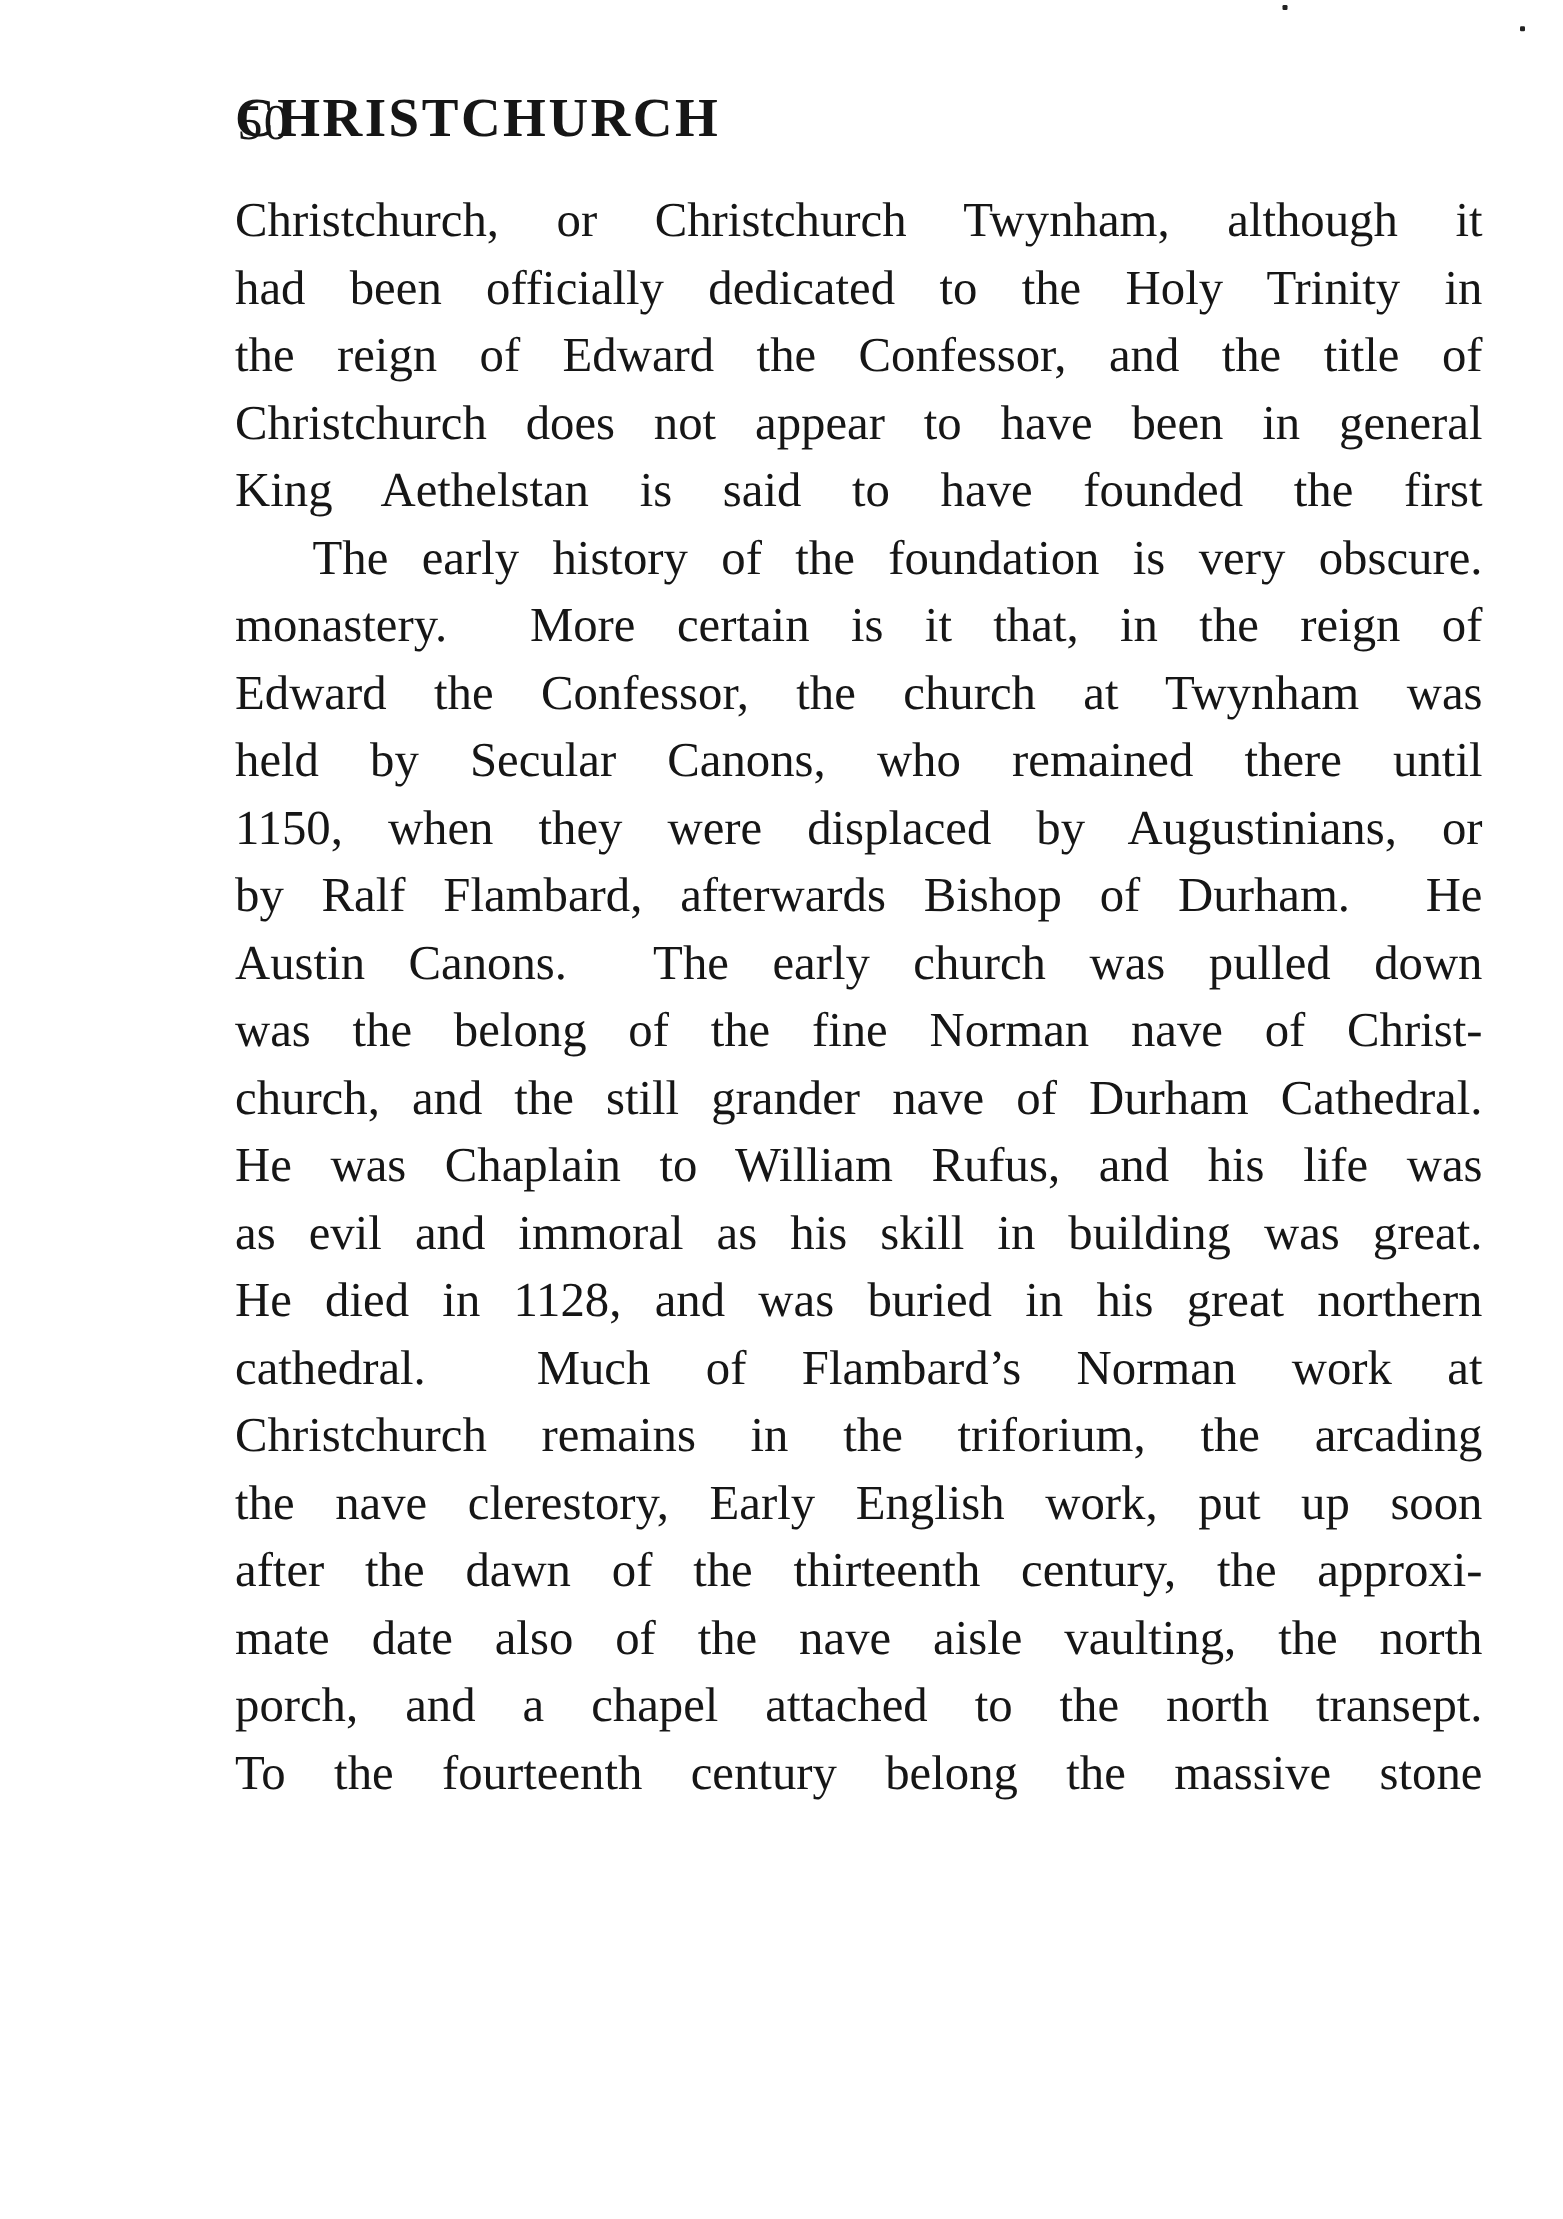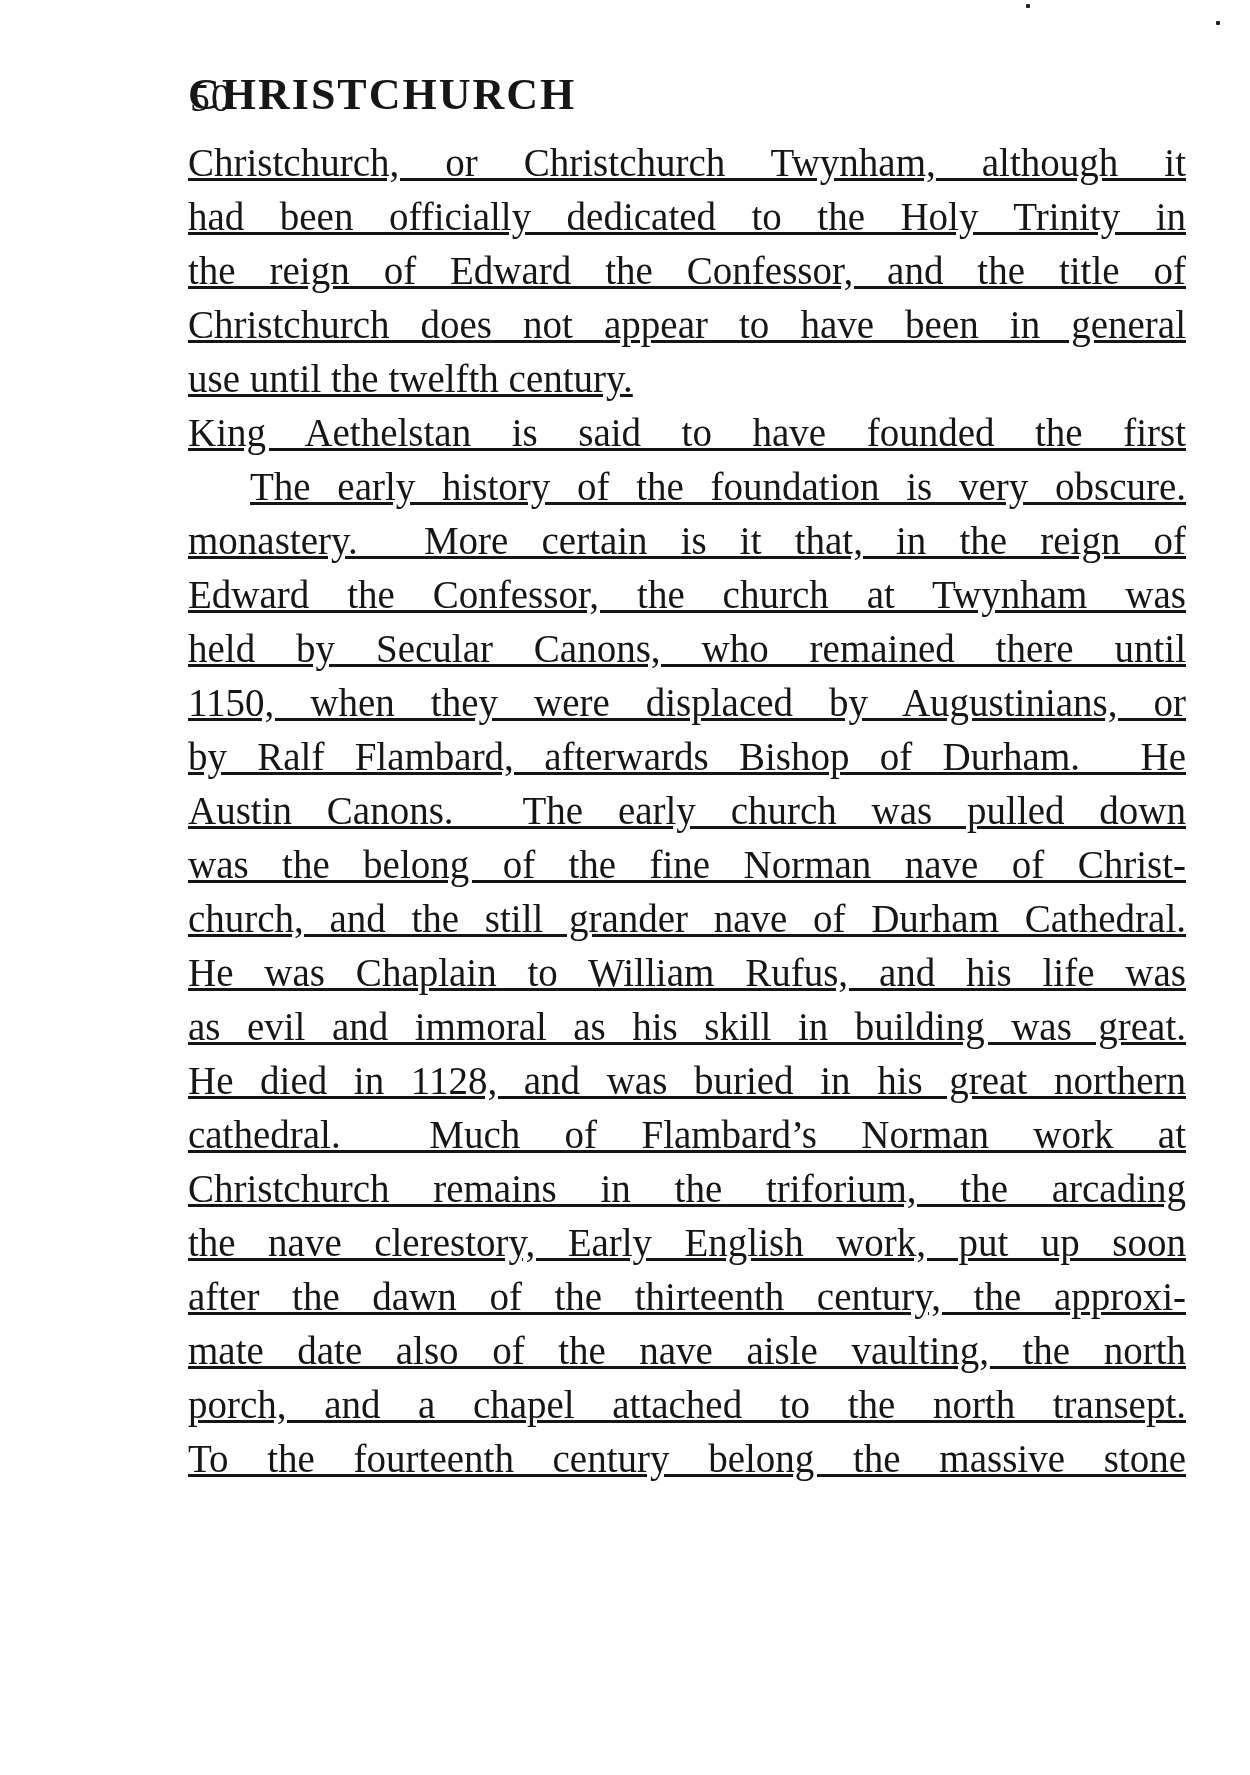--- a/index.html
+++ b/index.html
@@ -34,23 +34,22 @@
     margin: 0;
     font-size: 44px;
     line-height: 46px;
     font-weight: bold;
     letter-spacing: 2px;
     font-family: "Liberation Serif", serif;
   }
   .page-body {
     position: absolute;
     left: 188px;
-    top: 136px;
+    top: 150px;
     width: 998px;
-    text-decoration: underline;
   }
   .line {
     height: 54px;
     line-height: 54px;
     font-size: 39px;
     text-align: justify;
     text-align-last: justify;
     overflow: visible;
   }
   .line.no-j {
@@ -71,21 +70,20 @@
 <body>
 
 <div class="page">
   <span class="page-number">50</span>
   <h1 class="running-head">CHRISTCHURCH</h1>
   <main class="page-body">
       <div class="line">Christchurch, or Christchurch Twynham, although it</div>
       <div class="line">had been officially dedicated to the Holy Trinity in</div>
       <div class="line">the reign of Edward the Confessor, and the title of</div>
       <div class="line">Christchurch does not appear to have been in general</div>
-      <div class="line no-j">use until the twelfth century.</div>
       <div class="line">King Aethelstan is said to have founded the first</div>
       <div class="line indent">The early history of the foundation is very obscure.</div>
       <div class="line">monastery.&nbsp; More certain is it that, in the reign of</div>
       <div class="line">Edward the Confessor, the church at Twynham was</div>
       <div class="line">held by Secular Canons, who remained there until</div>
       <div class="line">1150, when they were displaced by Augustinians, or</div>
       <div class="line">by Ralf Flambard, afterwards Bishop of Durham.&nbsp; He</div>
       <div class="line">Austin Canons.&nbsp; The early church was pulled down</div>
       <div class="line">was the belong of the fine Norman nave of Christ-</div>
       <div class="line">church, and the still grander nave of Durham Cathedral.</div>

